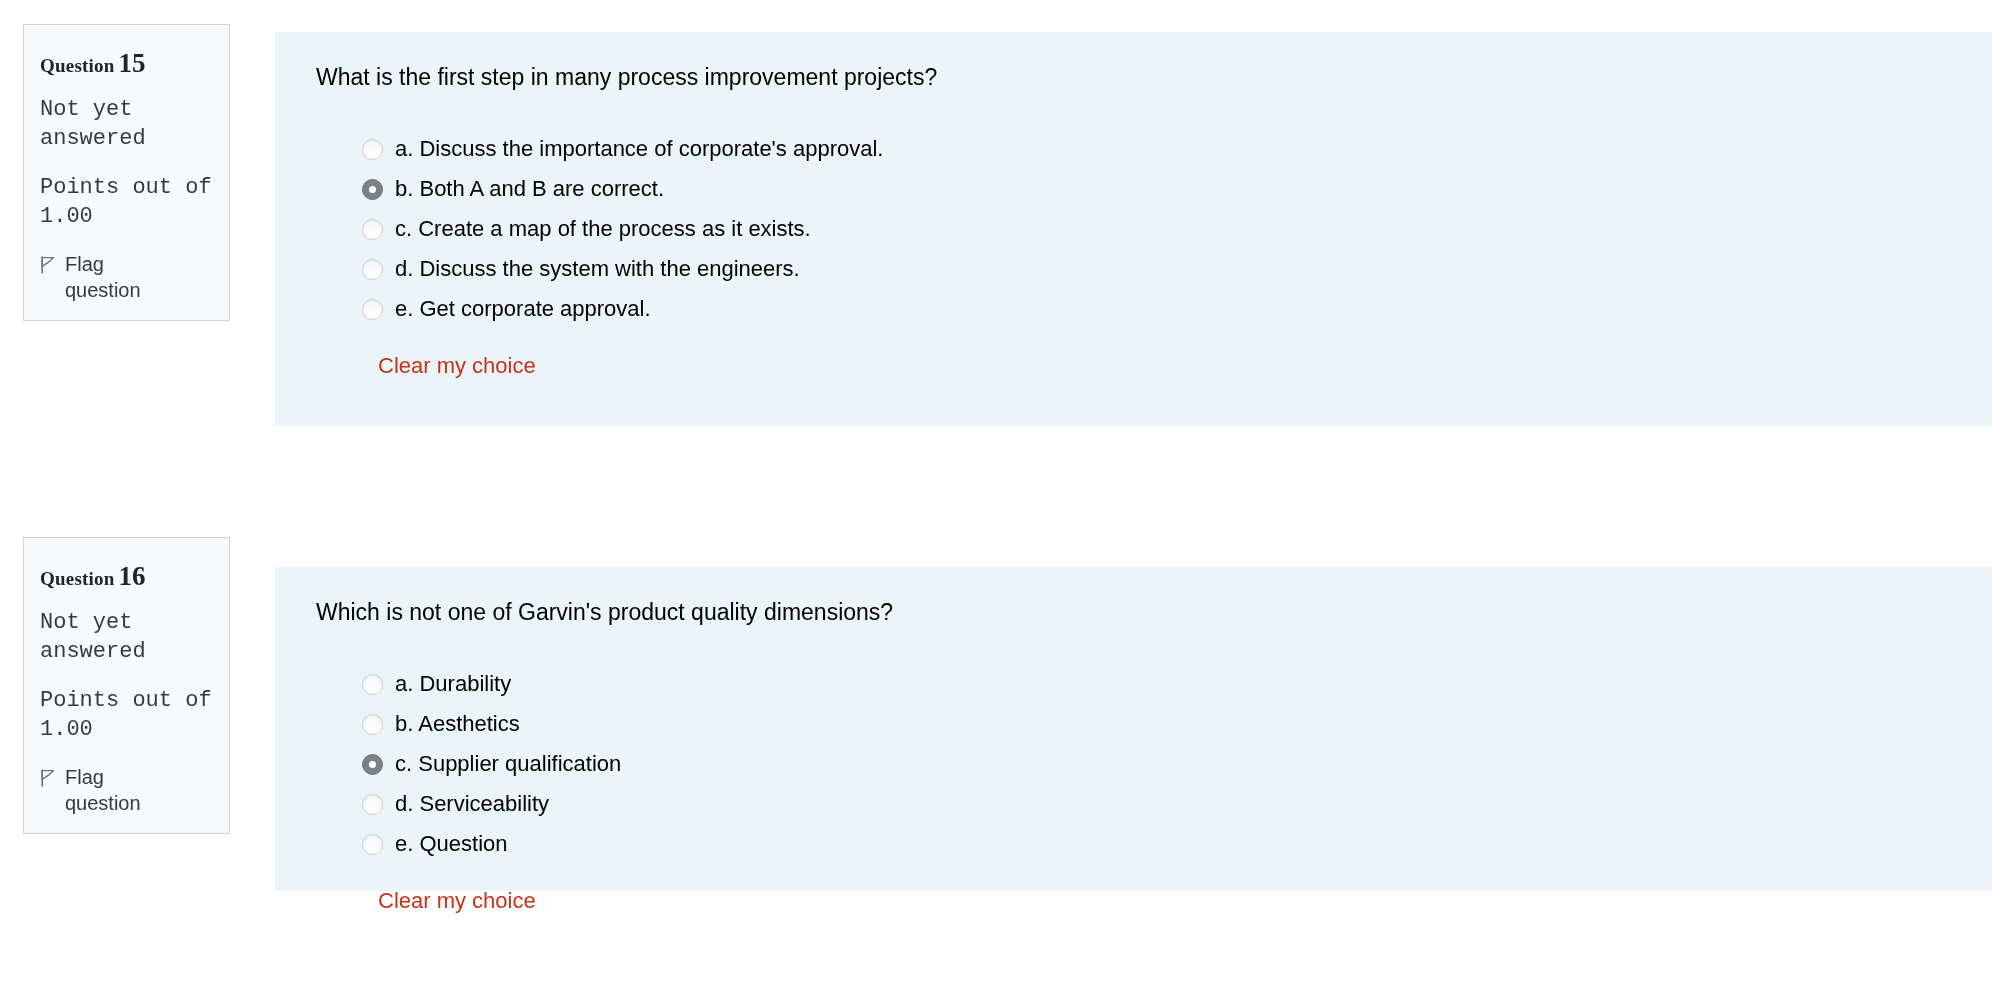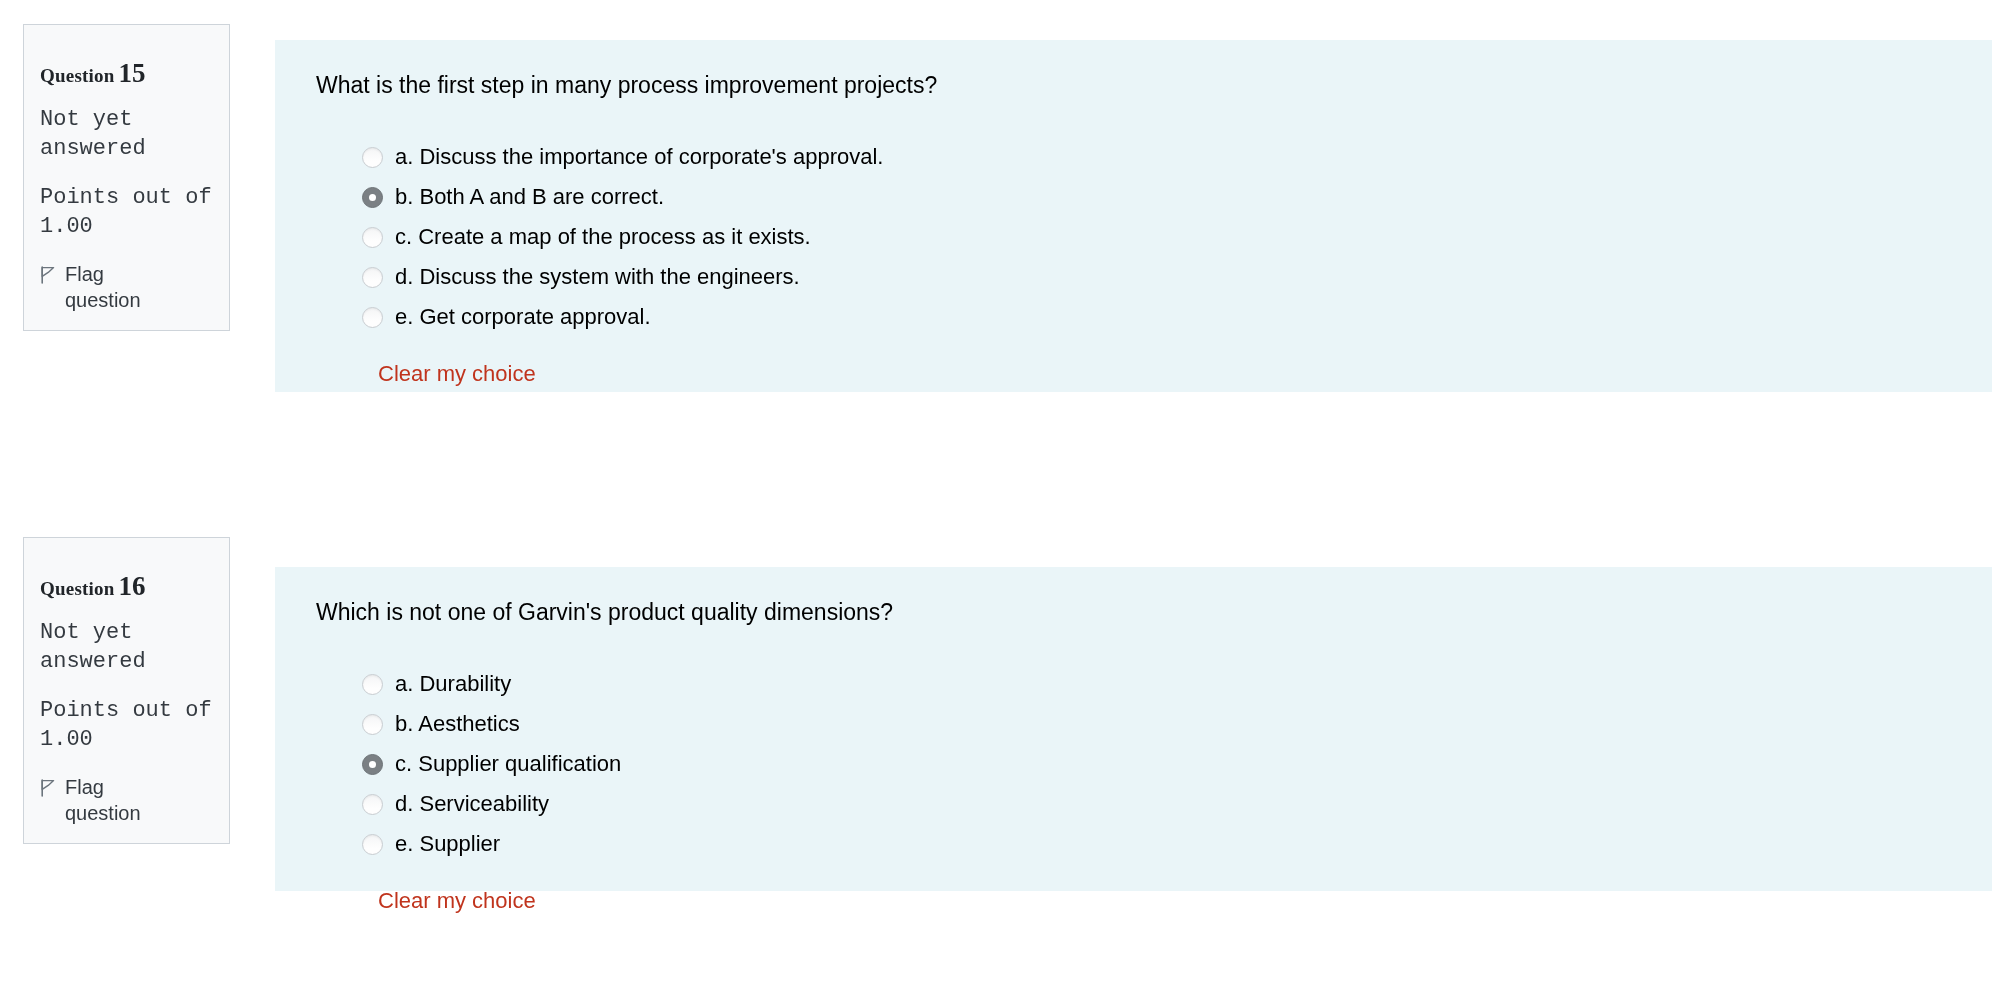--- a/index.html
+++ b/index.html
@@ -25,21 +25,21 @@
     position: relative;
     width: 100%;
   }
 
   .q-info {
     position: absolute;
     left: 23px;
     width: 207px;
     background: #f8f9fa;
     border: 1px solid #ced4da;
-    padding: 34px 16px 16px 16px;
+    padding: 24px 16px 16px 16px;
   }
 
   .q-info-header {
     color: #212529;
     font-family: "Liberation Serif", serif;
     font-weight: bold;
     font-size: 19px;
     line-height: 1.1;
     margin-bottom: 16px;
     white-space: nowrap;
@@ -173,21 +173,21 @@
         <span class="flag-svg">
           <svg width="16" height="18" viewBox="0 0 16 18" aria-hidden="true">
             <path d="M2.2 1 L2.2 17" stroke="#6c757d" stroke-width="1.6" fill="none" stroke-linecap="round"></path>
             <path d="M2.2 1.6 L13.6 1.6 L8.2 6.4 L2.2 10.4 Z" fill="none" stroke="#6c757d" stroke-width="1.4" stroke-linejoin="round"></path>
           </svg>
         </span>
         <span class="flag-label">Flag question</span>
       </div>
     </div>
 
-    <div class="q-content" style="top:40px;height:352px;">
+    <div class="q-content" style="top:32px;height:394px;">
       <p class="q-text">What is the first step in many process improvement projects?</p>
       <ul class="answers">
         <li class="answer-row">
           <span class="radio off"></span>
           <span class="answer-text">a. Discuss the importance of corporate's approval.</span>
         </li>
         <li class="answer-row">
           <span class="radio on"></span>
           <span class="answer-text">b. Both A and B are correct.</span>
         </li>
@@ -241,20 +241,20 @@
         <li class="answer-row">
           <span class="radio on"></span>
           <span class="answer-text">c. Supplier qualification</span>
         </li>
         <li class="answer-row">
           <span class="radio off"></span>
           <span class="answer-text">d. Serviceability</span>
         </li>
         <li class="answer-row">
           <span class="radio off"></span>
-          <span class="answer-text">e. Supplier</span>
+          <span class="answer-text">e. Question</span>
         </li>
       </ul>
       <a class="clear-choice">Clear my choice</a>
     </div>
   </div>
 
 </div>
 
 </body></html>

